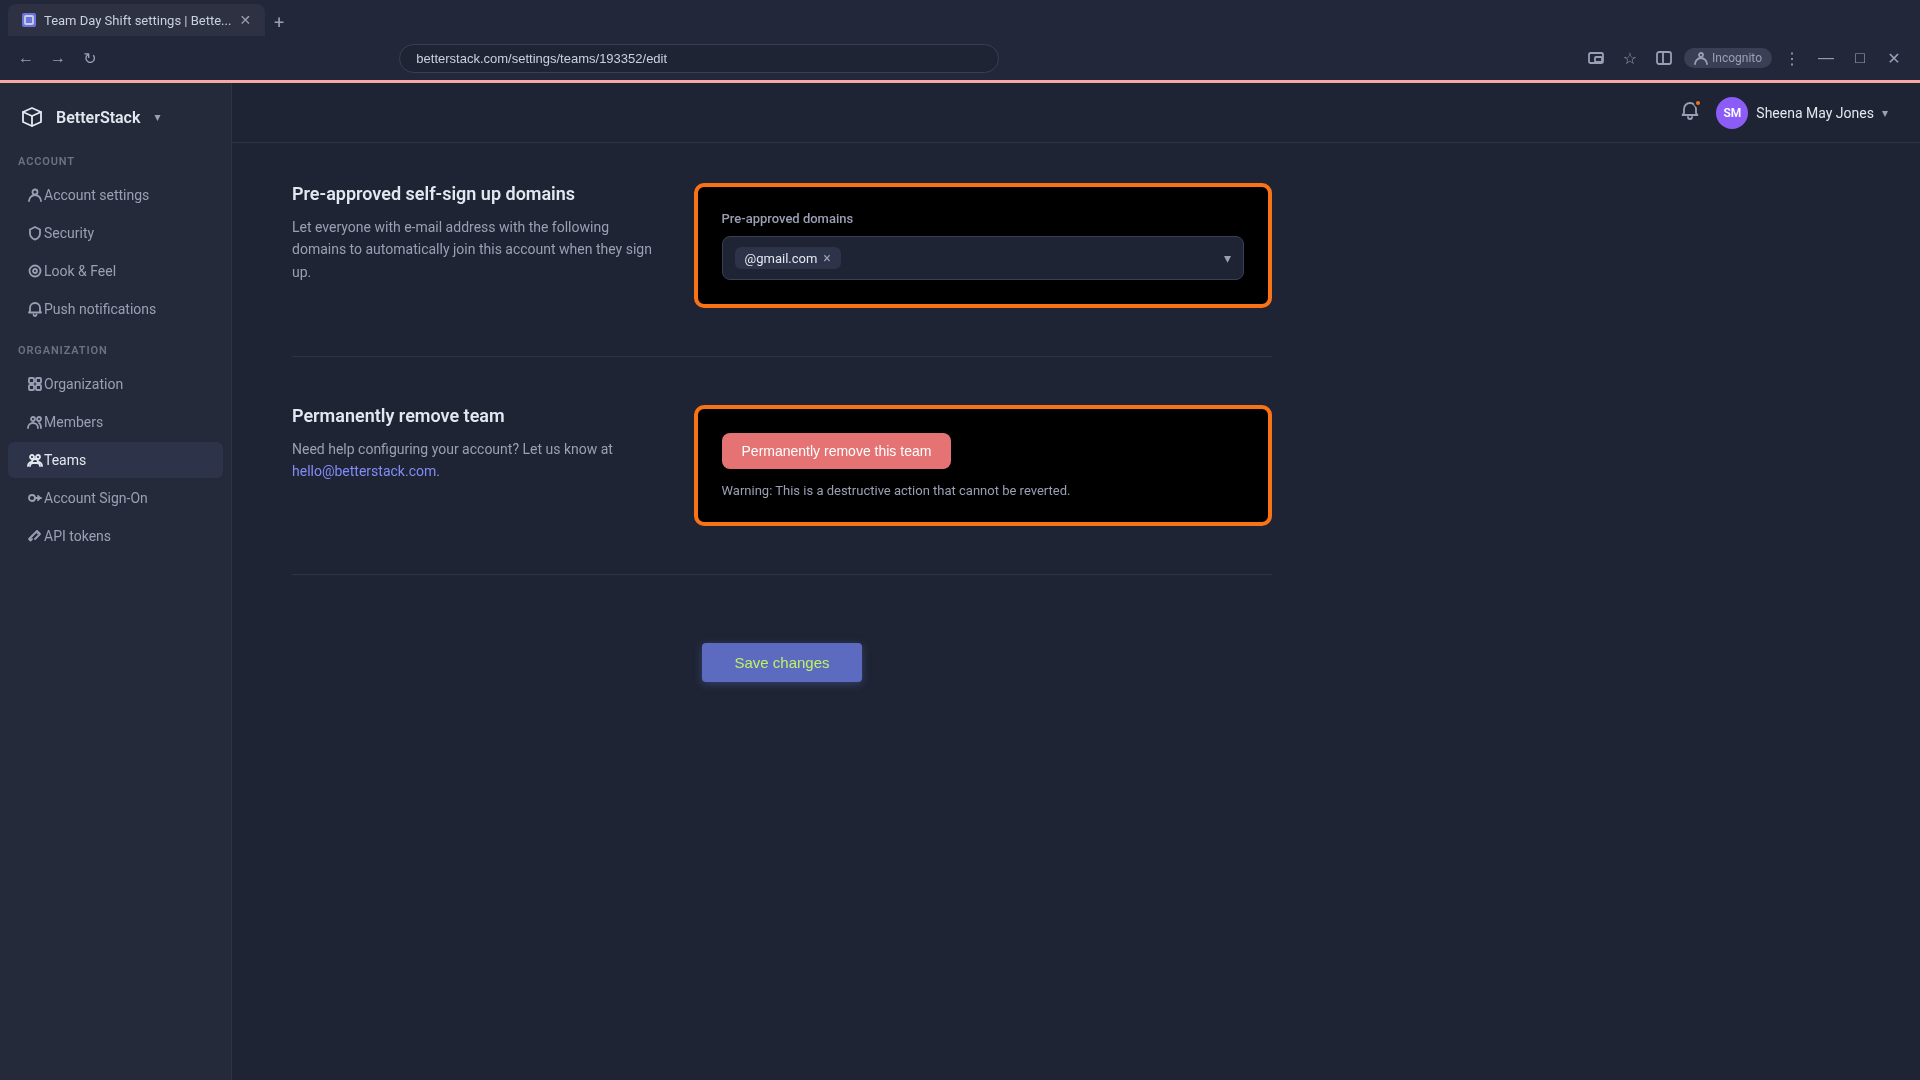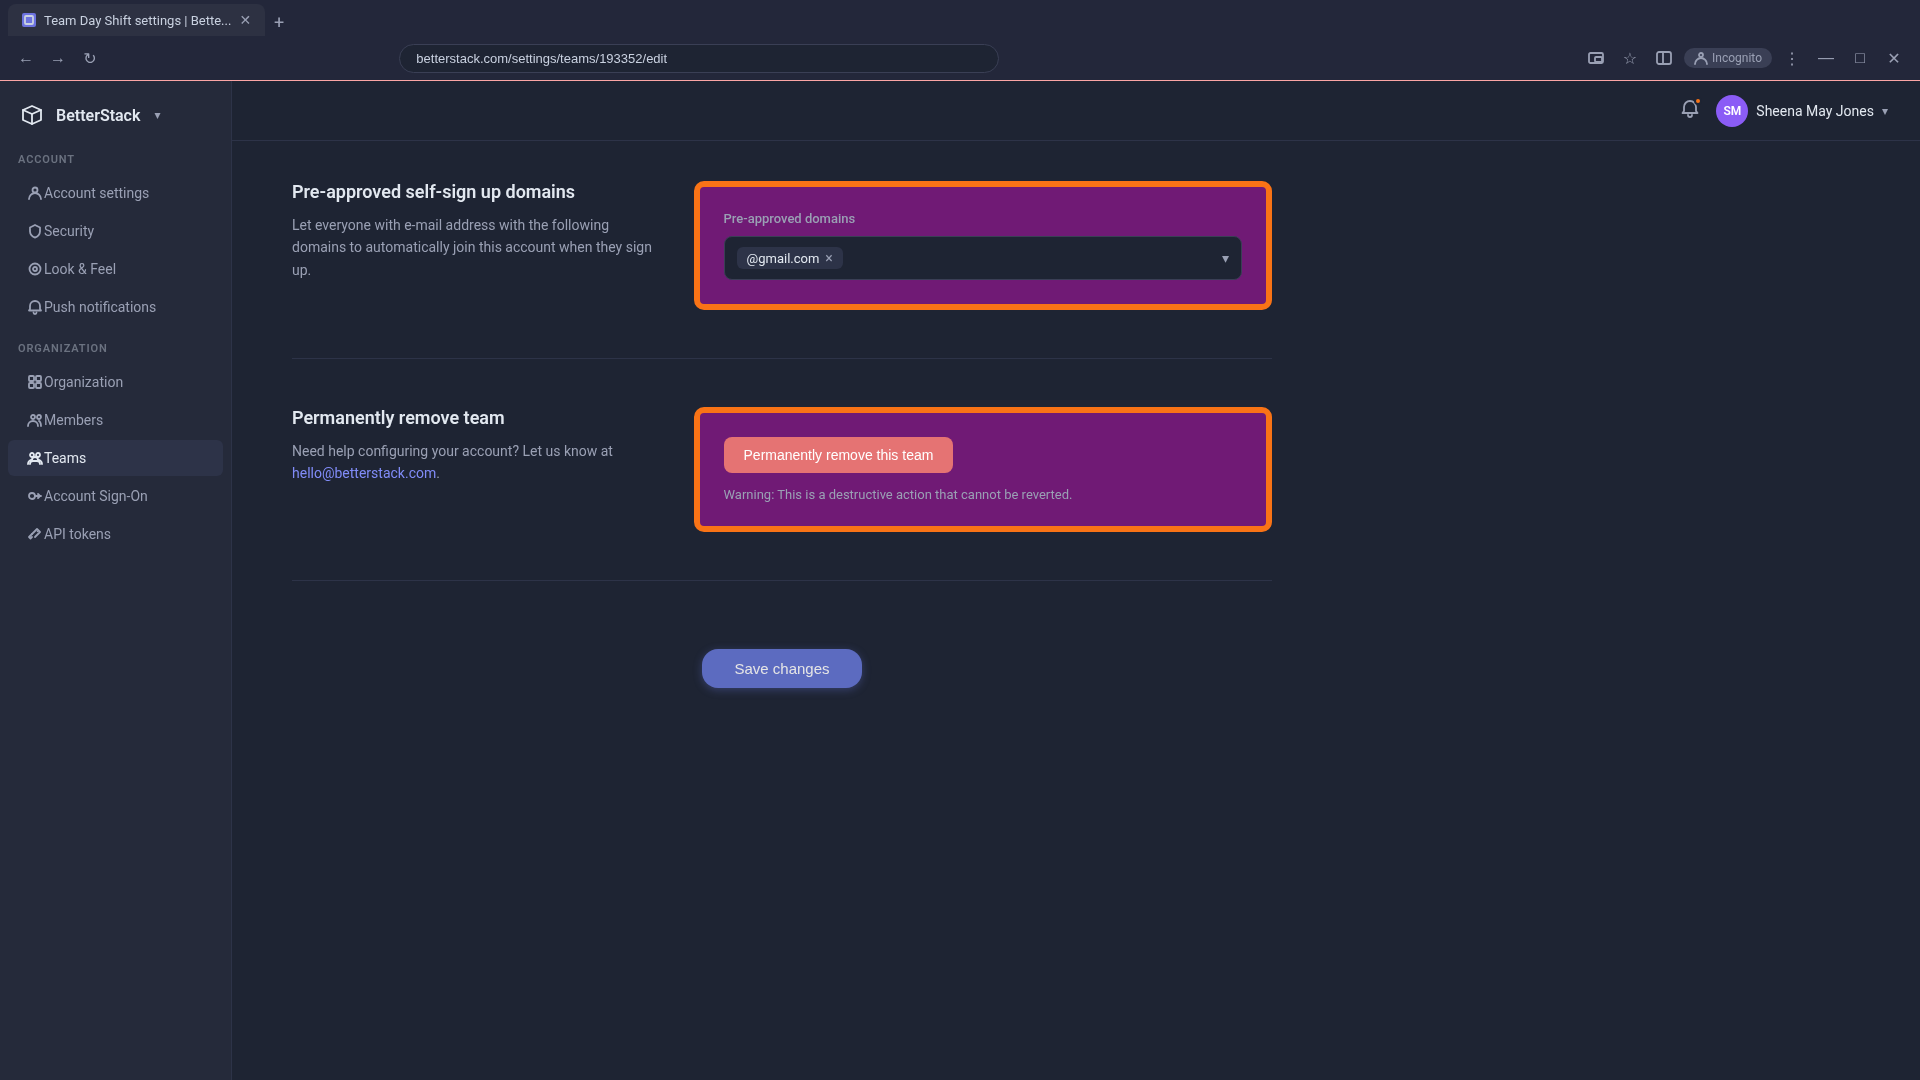--- a/index.html
+++ b/index.html
@@ -10,21 +10,21 @@
       height: 1080px;
       width: 1920px;
       overflow: hidden;
       display: flex;
       flex-direction: column;
     }
 
     
     .browser-chrome {
       background: #2d3142;
-      border-bottom: 1px solid #fca5a5;
+      border-bottom: 3px solid #fca5a5;
     }
     .tab-bar {
       display: flex;
       align-items: flex-end;
       padding: 0 8px;
       background: #23273a;
       height: 36px;
     }
     .tab {
       display: flex;
@@ -302,22 +302,22 @@
       color: #9aa0b4;
       line-height: 1.6;
     }
     .section-info a {
       color: #818cf8;
       text-decoration: none;
       margin-top: 32px;
     }
 
     .section-card {
-      background: #701a75;
-      border: 6px solid #f97316;
+      background: #000000;
+      border: 4px solid #f97316;
       border-radius: 10px;
       padding: 24px;
     }
 
     .field-label {
       font-size: 13px;
       color: #9aa0b4;
       margin-bottom: 10px;
       font-weight: 500;
     }
@@ -375,23 +375,23 @@
     }
 
     
     .save-section {
       display: flex;
       justify-content: center;
       padding: 20px 0 40px;
     }
     .save-btn {
       background: #5c6bc0;
-      color: #e5e5e5;
+      color: #bef264;
       border: none;
-      border-radius: 16px;
+      border-radius: 4px;
       padding: 11px 32px;
       font-size: 15px;
       font-weight: 500;
       cursor: pointer;
       box-shadow: 0 2px 8px rgba(92, 107, 192, 0.4);
     }
 
     
     svg {
       fill: none;

